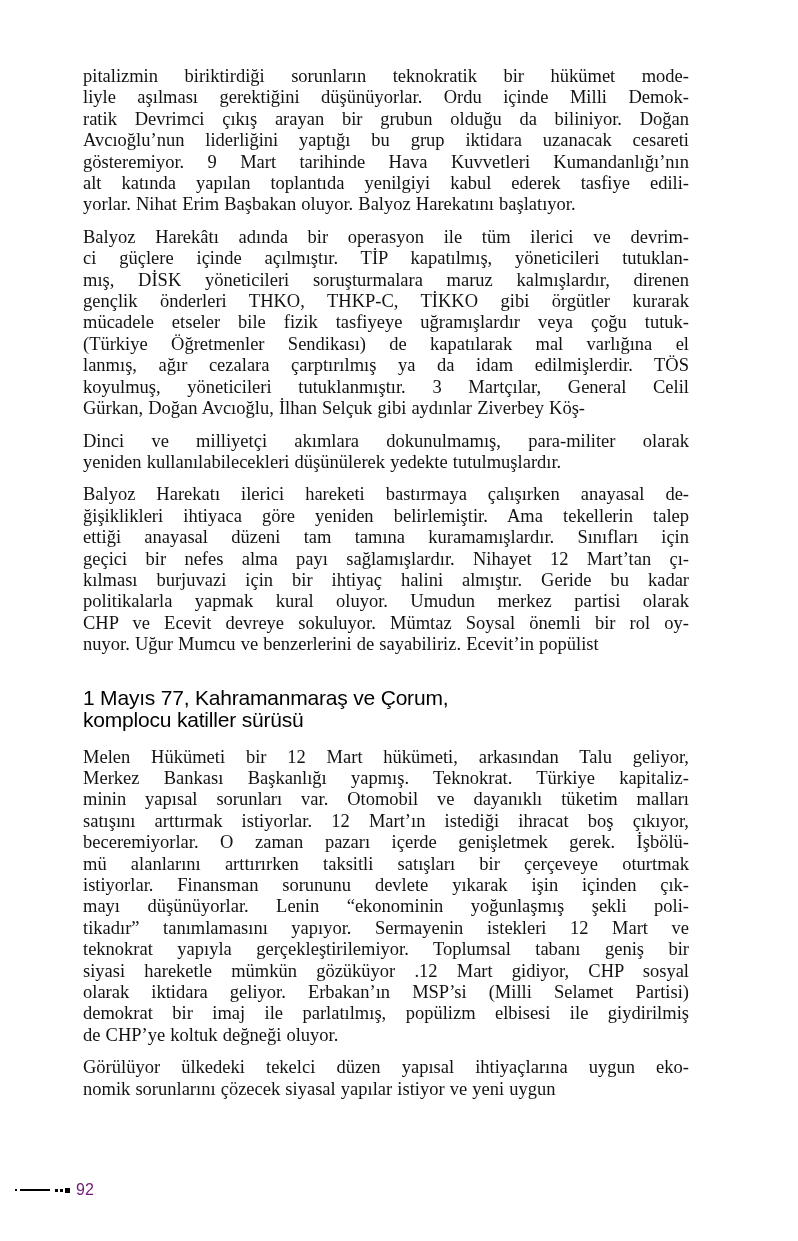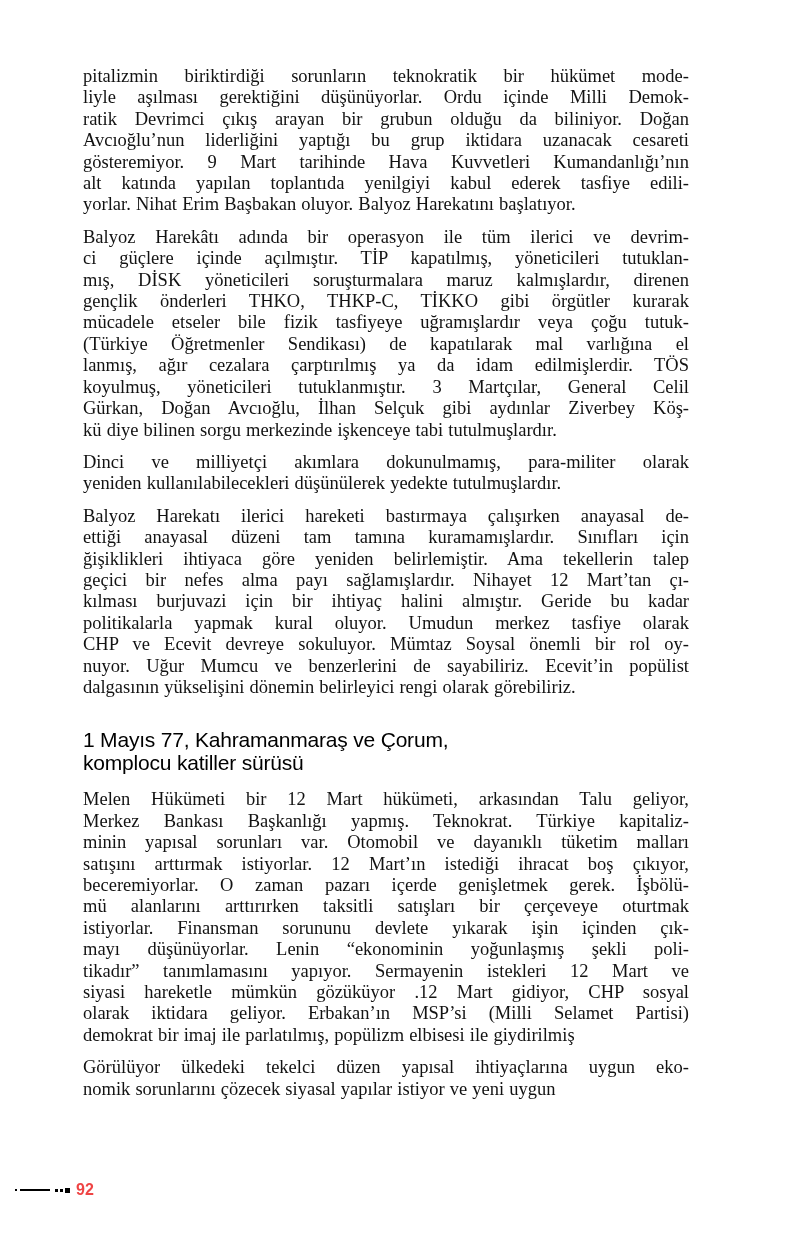--- a/index.html
+++ b/index.html
@@ -71,23 +71,23 @@
     background: #000;
     margin-right: 2px;
   }
   .footer .sq-m {
     width: 5px; height: 5px;
     background: #000;
     margin-right: 6px;
   }
   .footer .num {
     font-family: "Liberation Sans", "DejaVu Sans", sans-serif;
-    font-weight: bold;
+    font-weight: normal;
     font-size: 16px;
-    color: #ef4444;
+    color: #701a75;
     line-height: 18px;
   }
 </style>
 </head>
 <body>
 
 <div class="page">
   <div class="text-block">
 
     <div class="para">
@@ -103,58 +103,58 @@
     <div class="para">
         <div class="line">Balyoz Harekâtı adında bir operasyon ile tüm ilerici ve devrim-</div>
         <div class="line">ci güçlere içinde açılmıştır. TİP kapatılmış, yöneticileri tutuklan-</div>
         <div class="line">mış, DİSK yöneticileri soruşturmalara maruz kalmışlardır, direnen</div>
         <div class="line">gençlik önderleri THKO, THKP-C, TİKKO gibi örgütler kurarak</div>
         <div class="line">mücadele etseler bile fizik tasfiyeye uğramışlardır veya çoğu tutuk-</div>
         <div class="line">(Türkiye Öğretmenler Sendikası) de kapatılarak mal varlığına el</div>
         <div class="line">lanmış, ağır cezalara çarptırılmış ya da idam edilmişlerdir. TÖS</div>
         <div class="line">koyulmuş, yöneticileri tutuklanmıştır. 3 Martçılar, General Celil</div>
         <div class="line">Gürkan, Doğan Avcıoğlu, İlhan Selçuk gibi aydınlar Ziverbey Köş-</div>
-        <div class="line">kü diye bilinen sorgu merkezinde işkenceye tabi tutulmuşlardır.</div>
       </div>
 
     <div class="para">
         <div class="line">Dinci ve milliyetçi akımlara dokunulmamış, para-militer olarak</div>
         <div class="line">yeniden kullanılabilecekleri düşünülerek yedekte tutulmuşlardır.</div>
       </div>
 
     <div class="para">
         <div class="line">Balyoz Harekatı ilerici hareketi bastırmaya çalışırken anayasal de-</div>
+        <div class="line">ğişiklikleri ihtiyaca göre yeniden belirlemiştir. Ama tekellerin talep</div>
         <div class="line">ettiği anayasal düzeni tam tamına kuramamışlardır. Sınıfları için</div>
-        <div class="line">ğişiklikleri ihtiyaca göre yeniden belirlemiştir. Ama tekellerin talep</div>
         <div class="line">geçici bir nefes alma payı sağlamışlardır. Nihayet 12 Mart’tan çı-</div>
         <div class="line">kılması burjuvazi için bir ihtiyaç halini almıştır. Geride bu kadar</div>
-        <div class="line">politikalarla yapmak kural oluyor. Umudun merkez tasfiye olarak</div>
+        <div class="line">politikalarla yapmak kural oluyor. Umudun merkez partisi olarak</div>
         <div class="line">CHP ve Ecevit devreye sokuluyor. Mümtaz Soysal önemli bir rol oy-</div>
         <div class="line">nuyor. Uğur Mumcu ve benzerlerini de sayabiliriz. Ecevit’in popülist</div>
-        <div class="line">dalgasının yükselişini dönemin belirleyici rengi olarak görebiliriz.</div>
       </div>
 
     <h2 class="heading">
       <span class="hline">1 Mayıs 77, Kahramanmaraş ve Çorum,</span>
       <span class="hline">komplocu katiller sürüsü</span>
     </h2>
 
     <div class="para">
         <div class="line">Melen Hükümeti bir 12 Mart hükümeti, arkasından Talu geliyor,</div>
         <div class="line">Merkez Bankası Başkanlığı yapmış. Teknokrat. Türkiye kapitaliz-</div>
         <div class="line">minin yapısal sorunları var. Otomobil ve dayanıklı tüketim malları</div>
         <div class="line">satışını arttırmak istiyorlar. 12 Mart’ın istediği ihracat boş çıkıyor,</div>
         <div class="line">beceremiyorlar. O zaman pazarı içerde genişletmek gerek. İşbölü-</div>
         <div class="line">mü alanlarını arttırırken taksitli satışları bir çerçeveye oturtmak</div>
         <div class="line">istiyorlar. Finansman sorununu devlete yıkarak işin içinden çık-</div>
         <div class="line">mayı düşünüyorlar. Lenin “ekonominin yoğunlaşmış şekli poli-</div>
         <div class="line">tikadır” tanımlamasını yapıyor. Sermayenin istekleri 12 Mart ve</div>
+        <div class="line">teknokrat yapıyla gerçekleştirilemiyor. Toplumsal tabanı geniş bir</div>
         <div class="line">siyasi hareketle mümkün gözüküyor .12 Mart gidiyor, CHP sosyal</div>
         <div class="line">olarak iktidara geliyor. Erbakan’ın MSP’si (Milli Selamet Partisi)</div>
         <div class="line">demokrat bir imaj ile parlatılmış, popülizm elbisesi ile giydirilmiş</div>
+        <div class="line">de CHP’ye koltuk değneği oluyor.</div>
       </div>
 
     <div class="para">
         <div class="line">Görülüyor ülkedeki tekelci düzen yapısal ihtiyaçlarına uygun eko-</div>
         <div class="line">nomik sorunlarını çözecek siyasal yapılar istiyor ve yeni uygun</div>
       </div>
 
   </div>
 
   <div class="footer">

